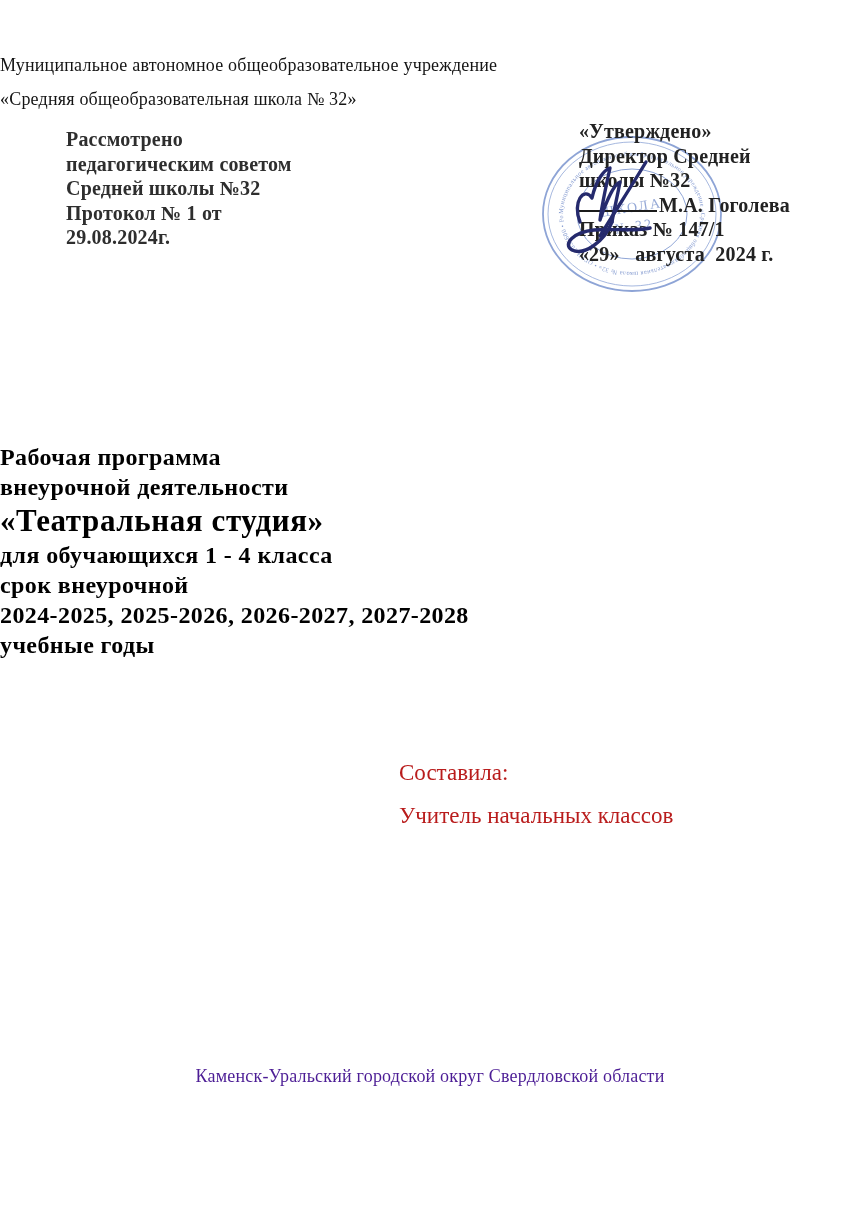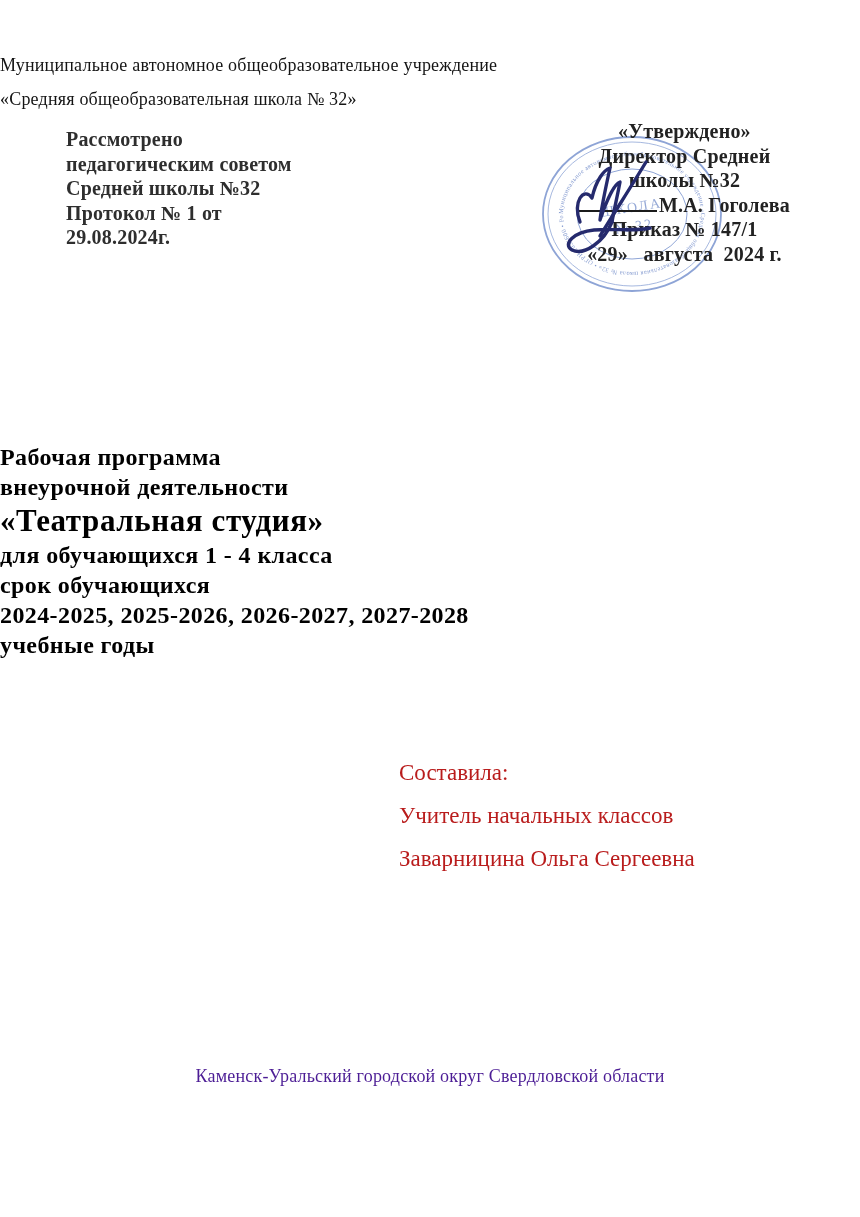--- a/index.html
+++ b/index.html
@@ -12,21 +12,21 @@
   .doc-header{
     position:absolute;top:48px;left:0;width:860px;
     font-size:18px;line-height:34px;letter-spacing:.2px;color:#141414;
   }
   .left-block{
     position:absolute;left:66px;top:127px;
     font-weight:bold;font-size:20px;line-height:24.5px;color:#2e2e2e;
     letter-spacing:.2px;
   }
   .right-block{
-    position:absolute;right:70px;top:119px;text-align:center;
+    position:absolute;right:70px;top:119px;text-align:left;
     font-weight:bold;font-size:20px;line-height:24.5px;color:#222;
     letter-spacing:.2px;z-index:2;
   }
   .sig-underline{
     display:inline-block;width:78px;height:2px;
     border-bottom:2px solid #1b1b1b;margin-right:2px;
     vertical-align:baseline;
   }
   .stamp{position:absolute;left:538px;top:132px;width:188px;height:164px;z-index:1;opacity:.85;}
   .signature{position:absolute;left:550px;top:158px;width:145px;height:108px;z-index:3;}
@@ -93,26 +93,25 @@
     </div>
     <div class="pre">Приказ № 147/1</div>
     <div class="pre">«29»   августа  2024 г.</div>
   </section>
 
   <section class="title-block">
     <div>Рабочая программа</div>
     <div>внеурочной деятельности</div>
     <div class="big">«Театральная студия»</div>
     <div>для обучающихся 1 - 4 класса</div>
-    <div>срок обучающихся</div>
+    <div>срок внеурочной</div>
     <div>2024-2025, 2025-2026, 2026-2027, 2027-2028</div>
     <div>учебные годы</div>
   </section>
 
   <section class="author-block">
     <div>Составила:</div>
     <div>Учитель начальных классов</div>
-    <div>Заварницина Ольга Сергеевна</div>
   </section>
 
   <footer class="doc-footer">Каменск-Уральский городской округ Свердловской области</footer>
 
 </div>
 
 </body></html>

